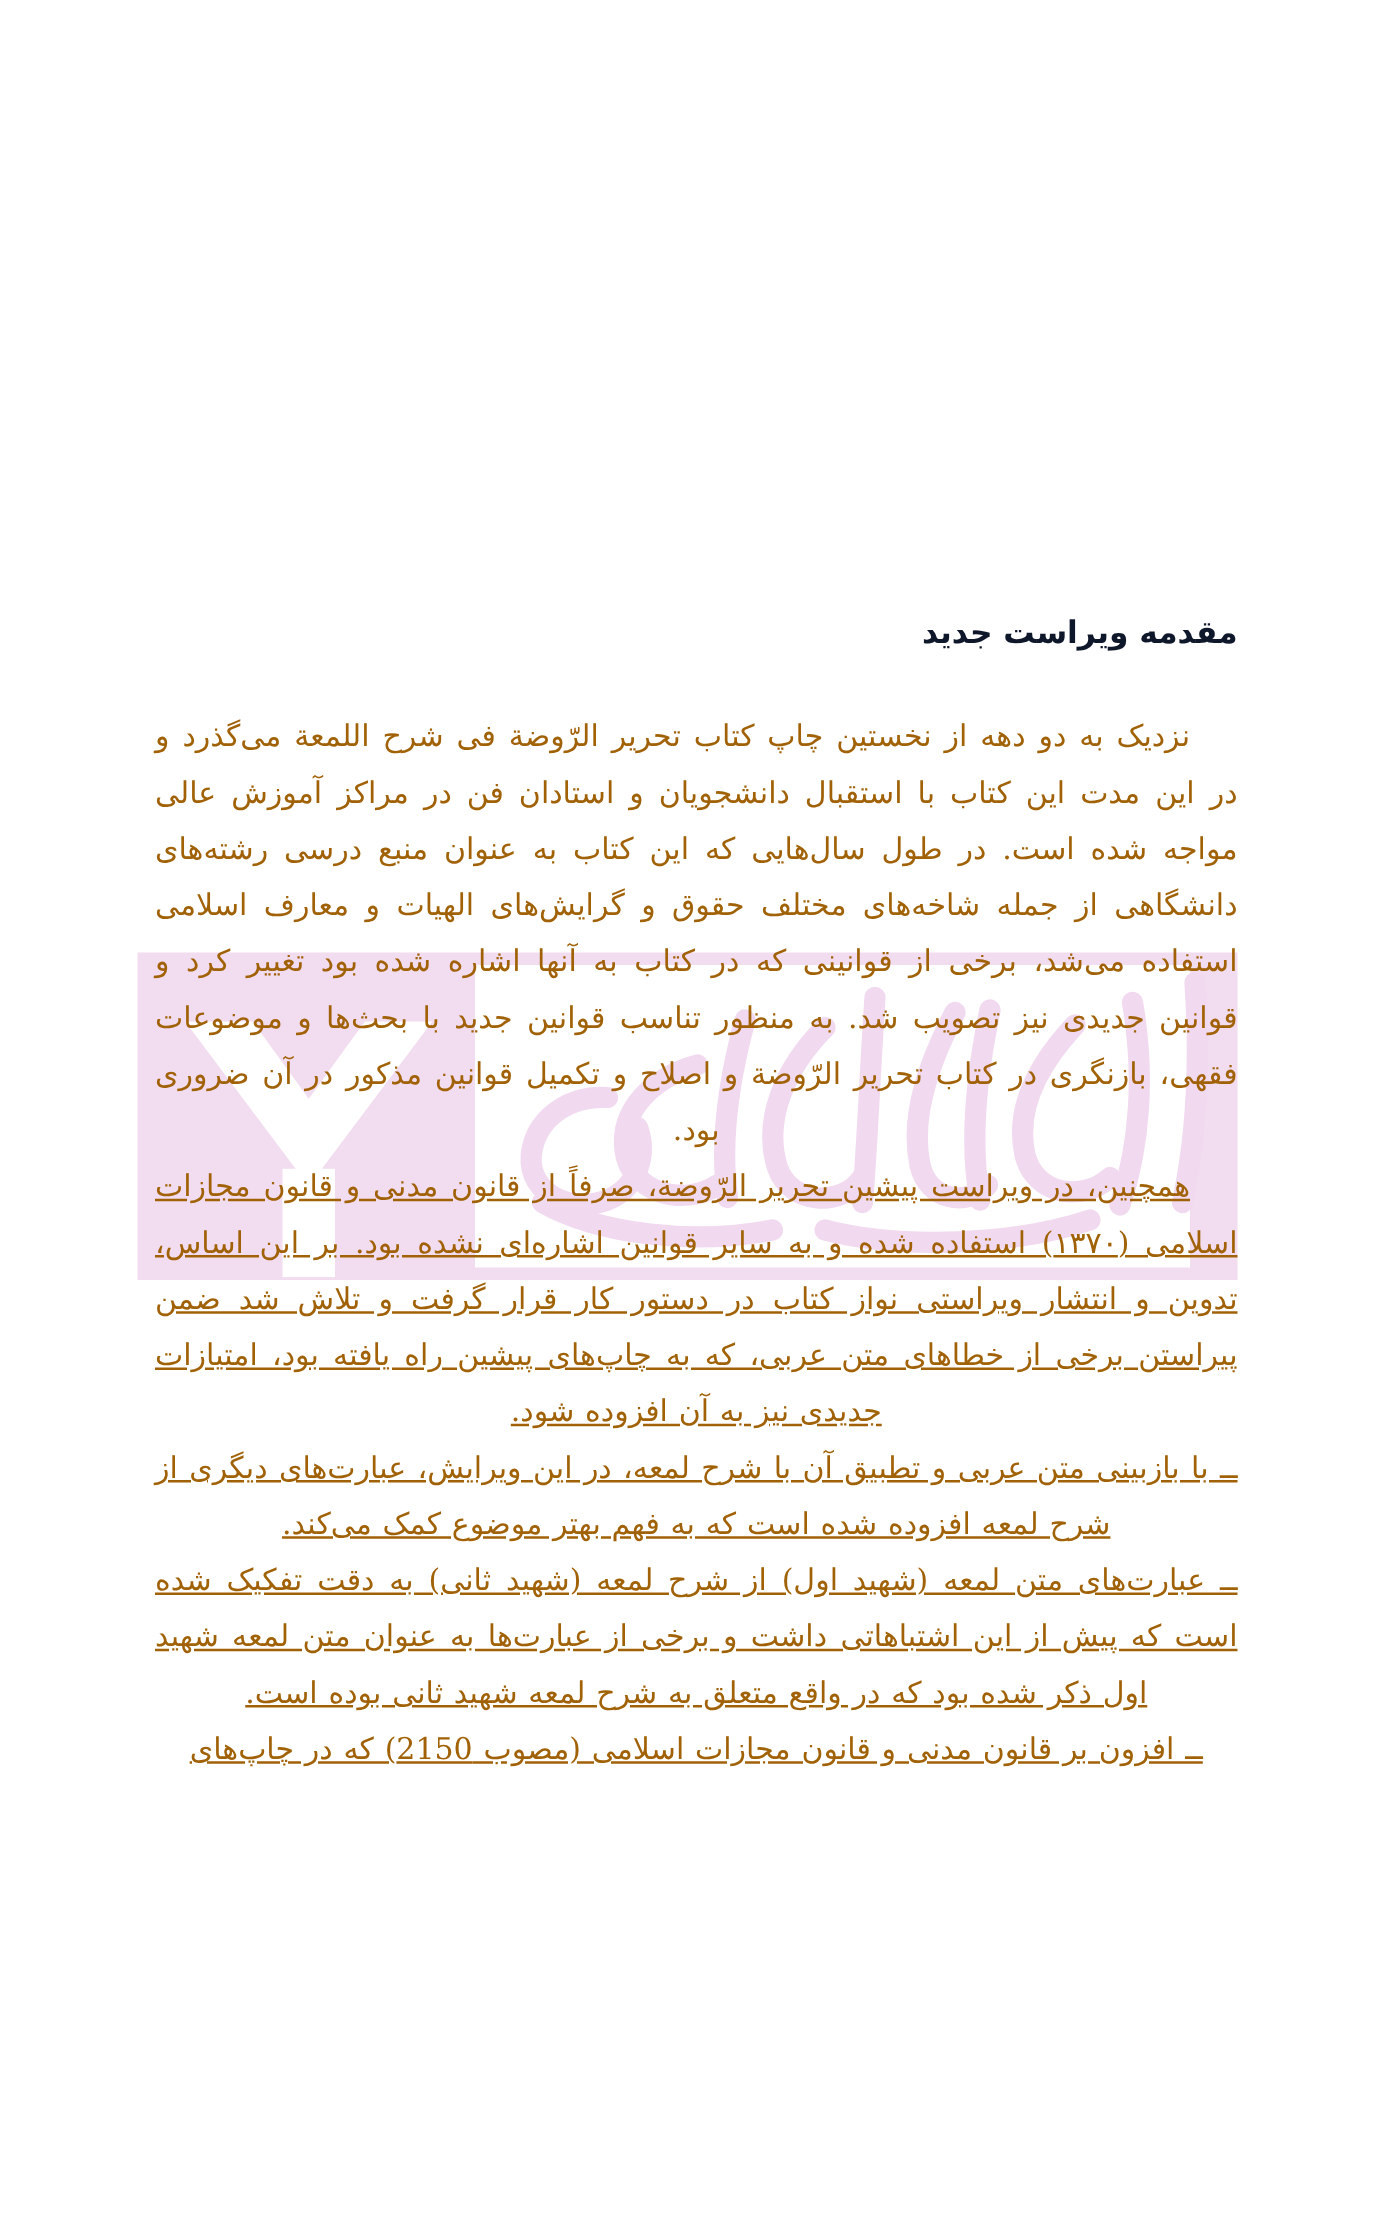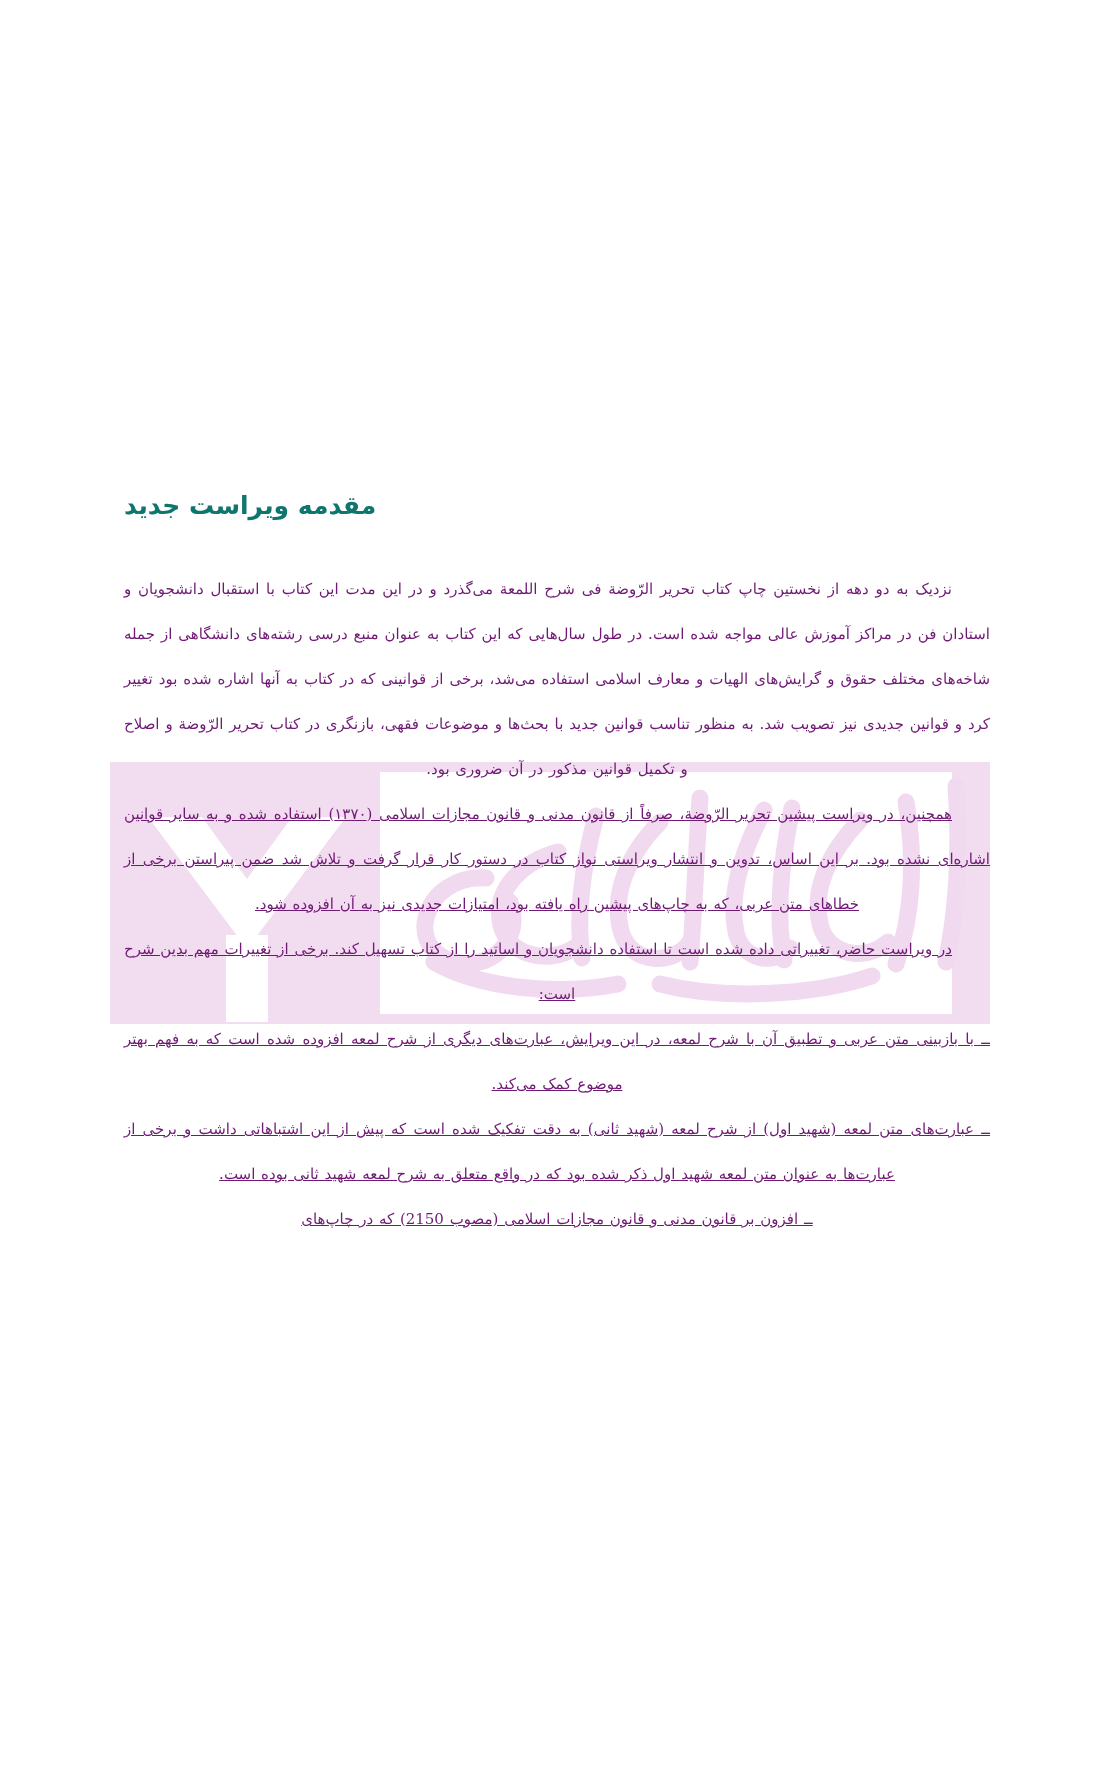--- a/index.html
+++ b/index.html
@@ -71,35 +71,35 @@
     left: 124px;
     top: 488px;
     width: 866px;
     z-index: 3;
   }
 
   #doc-title {
     font-family: "DejaVu Sans", "Liberation Sans", sans-serif;
     font-weight: bold;
     font-size: 25px;
-    text-align: left;
+    text-align: right;
     letter-spacing: 0px;
     margin: 0 0 44px 0;
-    color: #0f766e;
+    color: #0f172a;
     line-height: 1.4;
   }
 
   .para {
     font-family: "DejaVu Serif", "Liberation Serif", serif;
-    font-size: 15px;
+    font-size: 24px;
     line-height: 45px;
     text-align: justify;
     text-align-last: center;
     margin: 0;
-    color: #701a75;
+    color: #a16207;
     word-spacing: 1px;
   }
   .para.indent {
     text-indent: 38px;
   }
   .para.dash {
     text-indent: 0;
   }
   .para + .para { margin-top: 0; text-decoration: underline; }
 </style>
@@ -138,19 +138,18 @@
       </svg>
     </div>
   </div>
 
   <div id="text-block">
 
     <h1 id="doc-title">مقدمه ویراست جدید</h1>
 
     <p class="para indent">نزدیک به دو دهه از نخستین چاپ کتاب تحریر الرّوضة فی شرح اللمعة می‌گذرد و در این مدت این کتاب با استقبال دانشجویان و استادان فن در مراکز آموزش عالی مواجه شده است. در طول سال‌هایی که این کتاب به عنوان منبع درسی رشته‌های دانشگاهی از جمله شاخه‌های مختلف حقوق و گرایش‌های الهیات و معارف اسلامی استفاده می‌شد، برخی از قوانینی که در کتاب به آنها اشاره شده بود تغییر کرد و قوانین جدیدی نیز تصویب شد. به منظور تناسب قوانین جدید با بحث‌ها و موضوعات فقهی، بازنگری در کتاب تحریر الرّوضة و اصلاح و تکمیل قوانین مذکور در آن ضروری بود.</p>
     <p class="para indent">همچنین، در ویراست پیشین تحریر الرّوضة، صرفاً از قانون مدنی و قانون مجازات اسلامی (۱۳۷۰) استفاده شده و به سایر قوانین اشاره‌ای نشده بود. بر این اساس، تدوین و انتشار ویراستی نواز کتاب در دستور کار قرار گرفت و تلاش شد ضمن پیراستن برخی از خطاهای متن عربی، که به چاپ‌های پیشین راه یافته بود، امتیازات جدیدی نیز به آن افزوده شود.</p>
-    <p class="para indent">در ویراست حاضر، تغییراتی داده شده است تا استفاده دانشجویان و اساتید را از کتاب تسهیل کند. برخی از تغییرات مهم بدین شرح است:</p>
     <p class="para dash">ــ با بازبینی متن عربی و تطبیق آن با شرح لمعه، در این ویرایش، عبارت‌های دیگری از شرح لمعه افزوده شده است که به فهم بهتر موضوع کمک می‌کند.</p>
     <p class="para dash">ــ عبارت‌های متن لمعه (شهید اول) از شرح لمعه (شهید ثانی) به دقت تفکیک شده است که پیش از این اشتباهاتی داشت و برخی از عبارت‌ها به عنوان متن لمعه شهید اول ذکر شده بود که در واقع متعلق به شرح لمعه شهید ثانی بوده است.</p>
     <p class="para dash">ــ افزون بر قانون مدنی و قانون مجازات اسلامی (مصوب 2150) که در چاپ‌های</p>
 
   </div>
 </div>
 
 </body></html>

